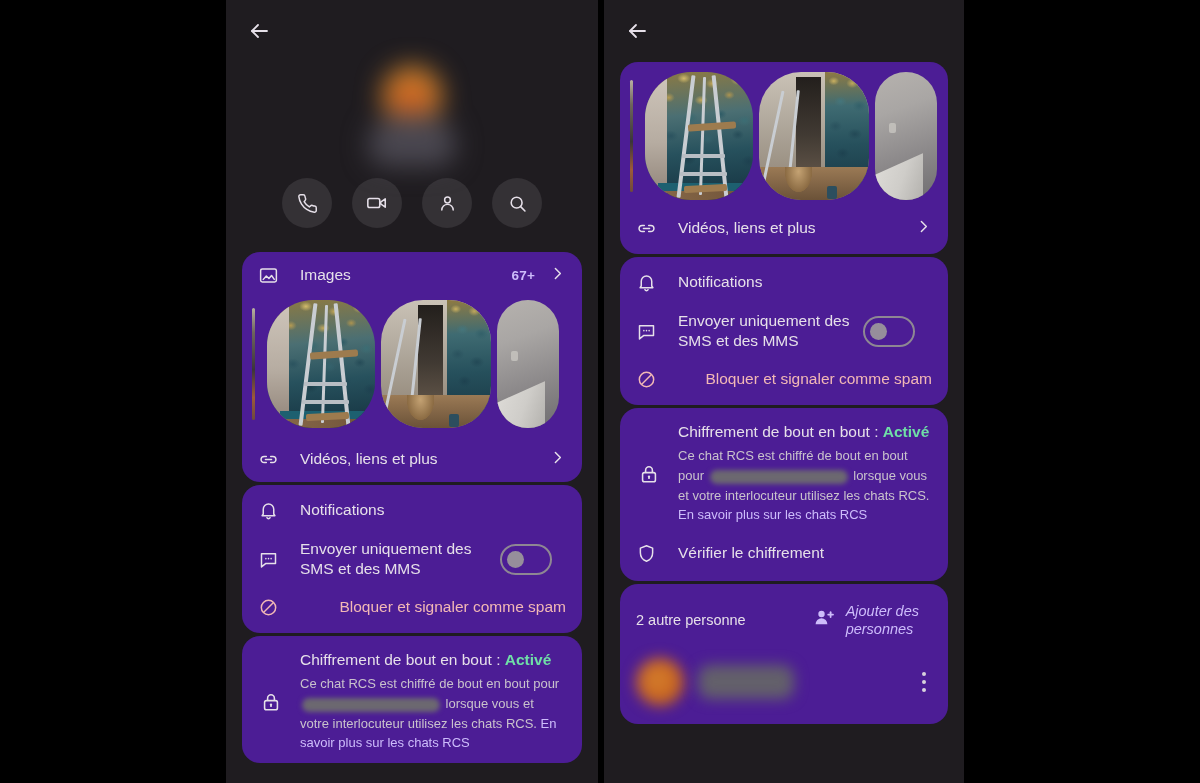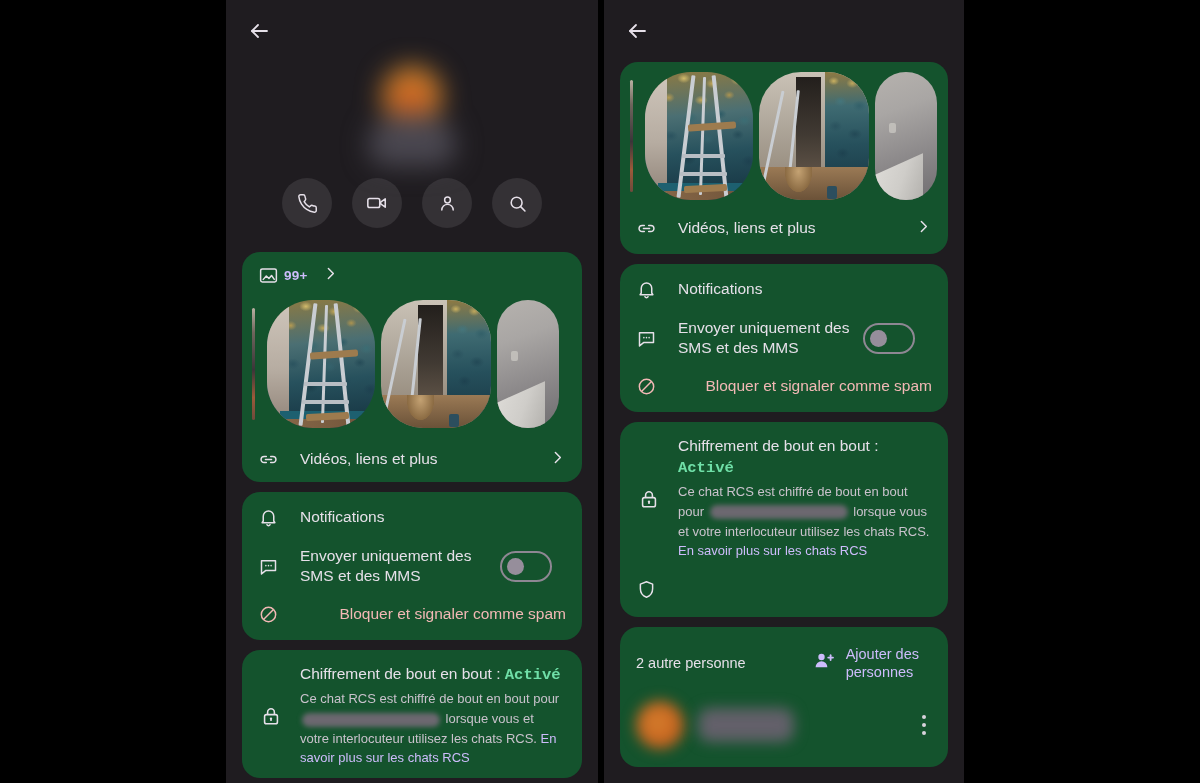--- a/index.html
+++ b/index.html
@@ -67,23 +67,23 @@
     background: #343135;
     display: flex; align-items: center; justify-content: center;
     cursor: pointer;
   }
   .action-btn svg { display: block; }
 
   
   .cards { padding: 0 16px; margin-top: 24px; }
   .cards-right { padding: 0 16px; margin-top: 0px; }
   .card {
-    background: #14532d;
+    background: #4c1d95;
     border-radius: 18px;
-    margin-bottom: 10px;
+    margin-bottom: 3px;
     overflow: hidden;
   }
   .row {
     display: flex; align-items: center;
     min-height: 46px;
     padding: 8px 16px;
     cursor: pointer;
   }
   .row-icon {
     width: 26px; flex: 0 0 26px;
@@ -207,40 +207,40 @@
     cursor: pointer;
     flex: 0 0 52px;
   }
   .toggle-knob { width: 17px; height: 17px; border-radius: 50%; background: #968E9B; }
 
   
   .enc-row { display: flex; align-items: center; padding: 14px 16px 10px 16px; }
   .enc-icon { width: 26px; flex: 0 0 26px; display: flex; justify-content: center; }
   .enc-text { margin-left: 16px; flex: 1; }
   .enc-title { font-size: 15.5px; color: #E6E0E9; line-height: 1.35; }
-  .enc-on { color: #6FDFA7; font-weight: bold; font-family: Liberation Mono, monospace; }
+  .enc-on { color: #6FDFA7; font-weight: bold; }
   .enc-body { font-size: 13px; color: #C9C2CC; line-height: 1.52; margin-top: 3px; }
   .redact {
     display: inline-block; vertical-align: middle;
     width: 138px; height: 14px; border-radius: 7px;
     background: #6c6870;
     filter: blur(2.6px);
     margin: 0 2px;
   }
   .enc-link { color: #CDBCFB; cursor: pointer; }
 
   
   .people-head {
     display: flex; align-items: center;
     padding: 18px 16px 8px 16px;
   }
   .people-count { color: #E6E0E9; font-size: 14.5px; flex: 0 0 auto; }
   .add-people {
     display: flex; align-items: center; gap: 10px;
-    margin-left: 66px; cursor: pointer;
+    margin-left: 66px; cursor: pointer; font-style: italic;
   }
   .add-people-label { color: #CDBCFB; font-size: 14.5px; line-height: 1.25; max-width: 120px; }
   .person-row { display: flex; align-items: center; padding: 12px 16px 18px 16px; }
   .person-av {
     width: 48px; height: 48px; border-radius: 50%;
     background: radial-gradient(circle at 45% 45%, #d4812f 0%, #c9641f 55%, #9d4f1c 100%);
     filter: blur(7px);
     flex: 0 0 48px;
   }
   .person-name {
@@ -318,22 +318,23 @@
     <div class="cards">
 
       <div class="card">
         <div class="row">
           <div class="row-icon">
             <svg width="21" height="21" viewBox="0 0 24 24" fill="none" stroke="#E6E0E9" stroke-width="1.7" stroke-linejoin="round">
               <rect x="3" y="4.5" width="18" height="15" rx="2"></rect>
                 <path d="M5.5 17l4-4.5 3 3 3-3.5 3.5 5"></path>
             </svg>
           </div>
+          <div class="row-label">Images</div>
           <div class="row-trail">
-            <span class="badge">99+</span>
+            <span class="badge">67+</span>
             <span class="chev">
               <svg width="17" height="17" viewBox="0 0 24 24" fill="none" stroke="#E6E0E9" stroke-width="2.1" stroke-linecap="round" stroke-linejoin="round">
                   <polyline points="9,5 16,12 9,19"></polyline>
                 </svg>
             </span>
           </div>
         </div>
 
         <div class="img-strip scroll-clip">
           <div class="img-sliver"></div>
@@ -560,20 +561,21 @@
             <div class="enc-title"><span>Chiffrement de bout en bout : </span><span class="enc-on">Activé</span></div>
             <div class="enc-body"><span>Ce chat RCS est chiffré de bout en bout pour </span><span class="redact"></span><span> lorsque vous et votre interlocuteur utilisez les chats RCS. </span><span class="enc-link">En savoir plus sur les chats RCS</span></div>
           </div>
         </div>
         <div class="row" style="padding-bottom:16px;padding-top:6px;">
           <div class="row-icon">
             <svg width="21" height="21" viewBox="0 0 24 24" fill="none" stroke="#E6E0E9" stroke-width="1.7" stroke-linejoin="round">
               <path d="M12 3.2l7 2.6v5.4c0 4.3-2.9 8.2-7 9.6-4.1-1.4-7-5.3-7-9.6V5.8z"></path>
             </svg>
           </div>
+          <div class="row-label">Vérifier le chiffrement</div>
         </div>
       </div>
 
       <div class="card">
         <div class="people-head">
           <div class="people-count">2 autre personne</div>
           <div class="add-people">
             <span>
               <svg width="24" height="24" viewBox="0 0 24 24" fill="none" stroke="#CDBCFB" stroke-width="1.8" stroke-linecap="round" stroke-linejoin="round">
                 <circle cx="9.5" cy="8" r="3.2" fill="#CDBCFB" stroke="none"></circle>

